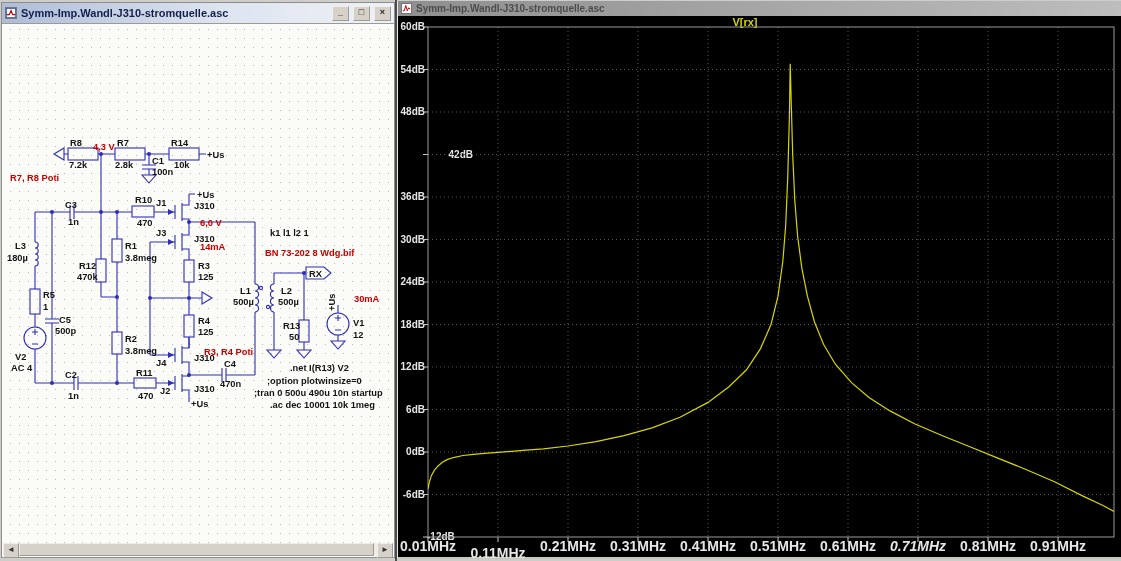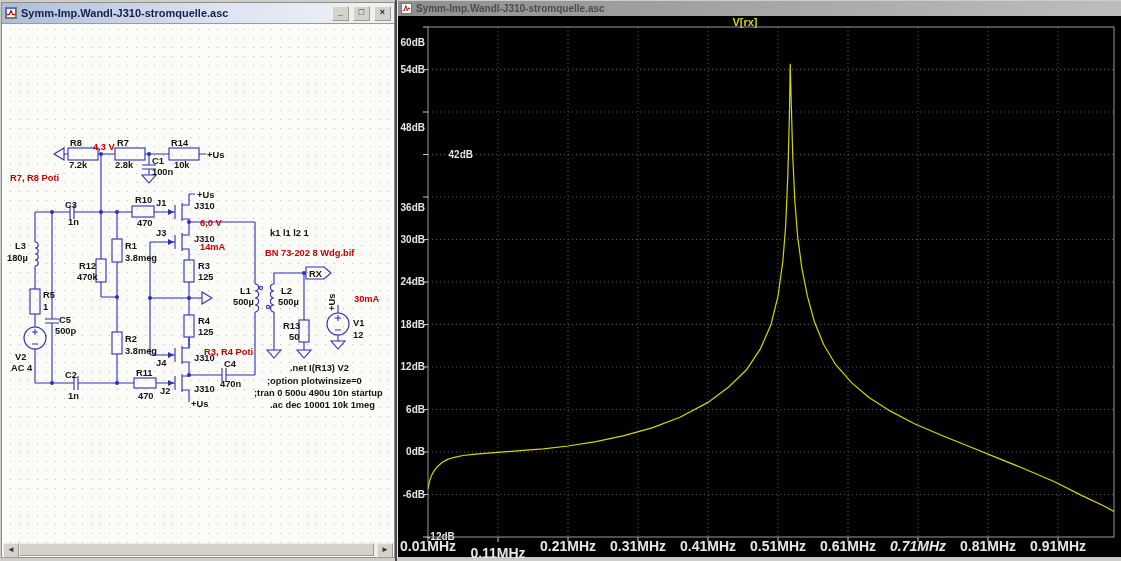--- a/index.html
+++ b/index.html
@@ -289,25 +289,25 @@
   <div class="titlebar">
     <svg class="ticon" viewBox="0 0 12 12" style="width:11px;height:11px;">
       <rect x="0" y="0" width="12" height="12" fill="#fff"></rect>
       <polyline points="1,9 3,9 5,2 7,9 9,5 11,7" stroke="#c40000" stroke-width="1.3" fill="none"></polyline>
     </svg>
     <span class="title">Symm-Imp.Wandl-J310-stromquelle.asc</span>
   </div>
   <div id="plot-region">
     <div id="trace-header">V[rx]</div>
 
-  <div class="ylab" style="top: 5px; margin-top: 16px;">60dB</div>
+  <div class="ylab" style="top: 5px;">60dB</div>
       <div class="ylab" style="top: 47.5px;">54dB</div>
-      <div class="ylab" style="top: 90px; margin-top: 16px;">48dB</div>
+      <div class="ylab" style="top: 90px;">48dB</div>
       <div class="ylab" style="top: 132.5px; margin-left: 48px;">42dB</div>
-      <div class="ylab" style="top: 186px;">36dB</div>
+      <div class="ylab" style="top: 175px;">36dB</div>
       <div class="ylab" style="top: 217.5px;">30dB</div>
       <div class="ylab" style="top: 260px; text-align: right;">24dB</div>
       <div class="ylab" style="top: 302.5px;">18dB</div>
       <div class="ylab" style="top: 345px;">12dB</div>
       <div class="ylab" style="top: 387.5px;">6dB</div>
       <div class="ylab" style="top: 430px;">0dB</div>
       <div class="ylab" style="top: 472.5px; text-align: right;">-6dB</div>
       <div class="ylab" style="top: 515px; margin-left: 29px;">-12dB</div>
       <div class="xlab" style="left: 0px;">0.01MHz</div>
       <div class="xlab" style="left: 70px; margin-top: 7px;">0.11MHz</div>

